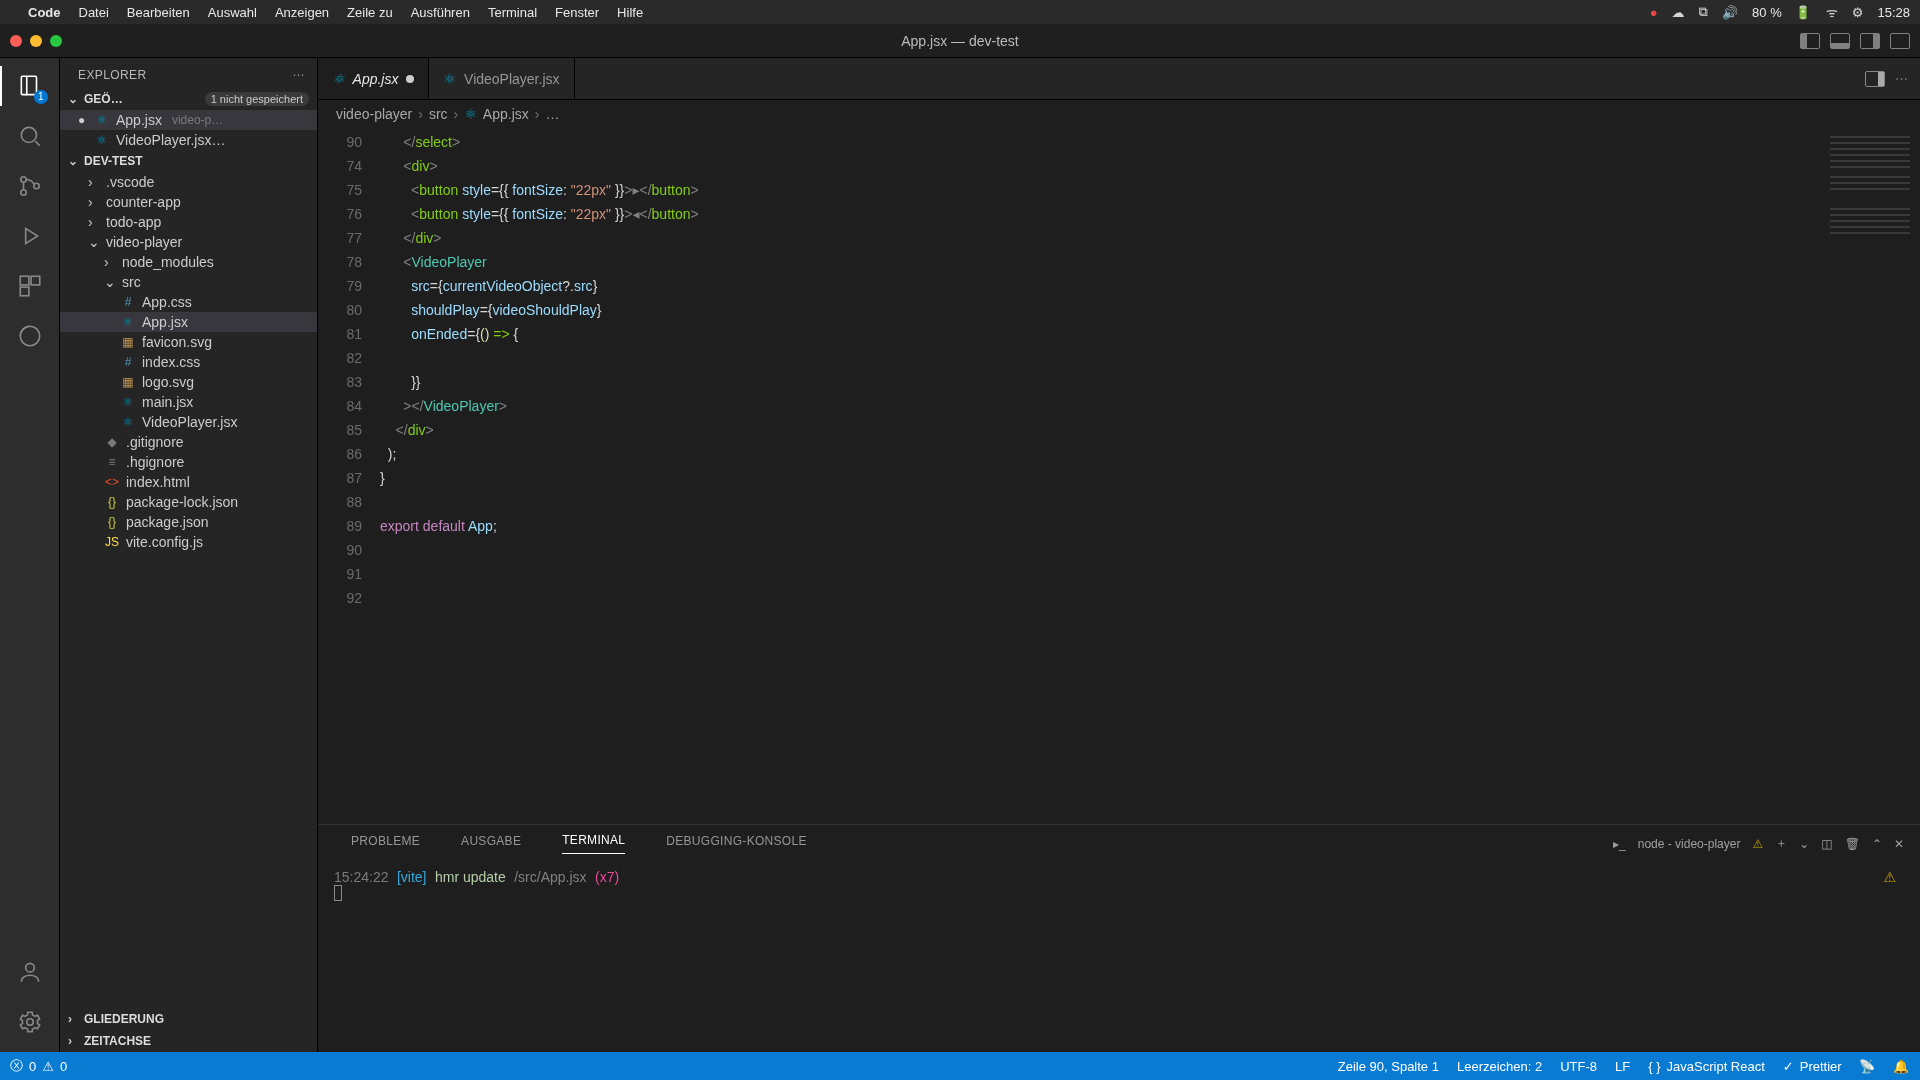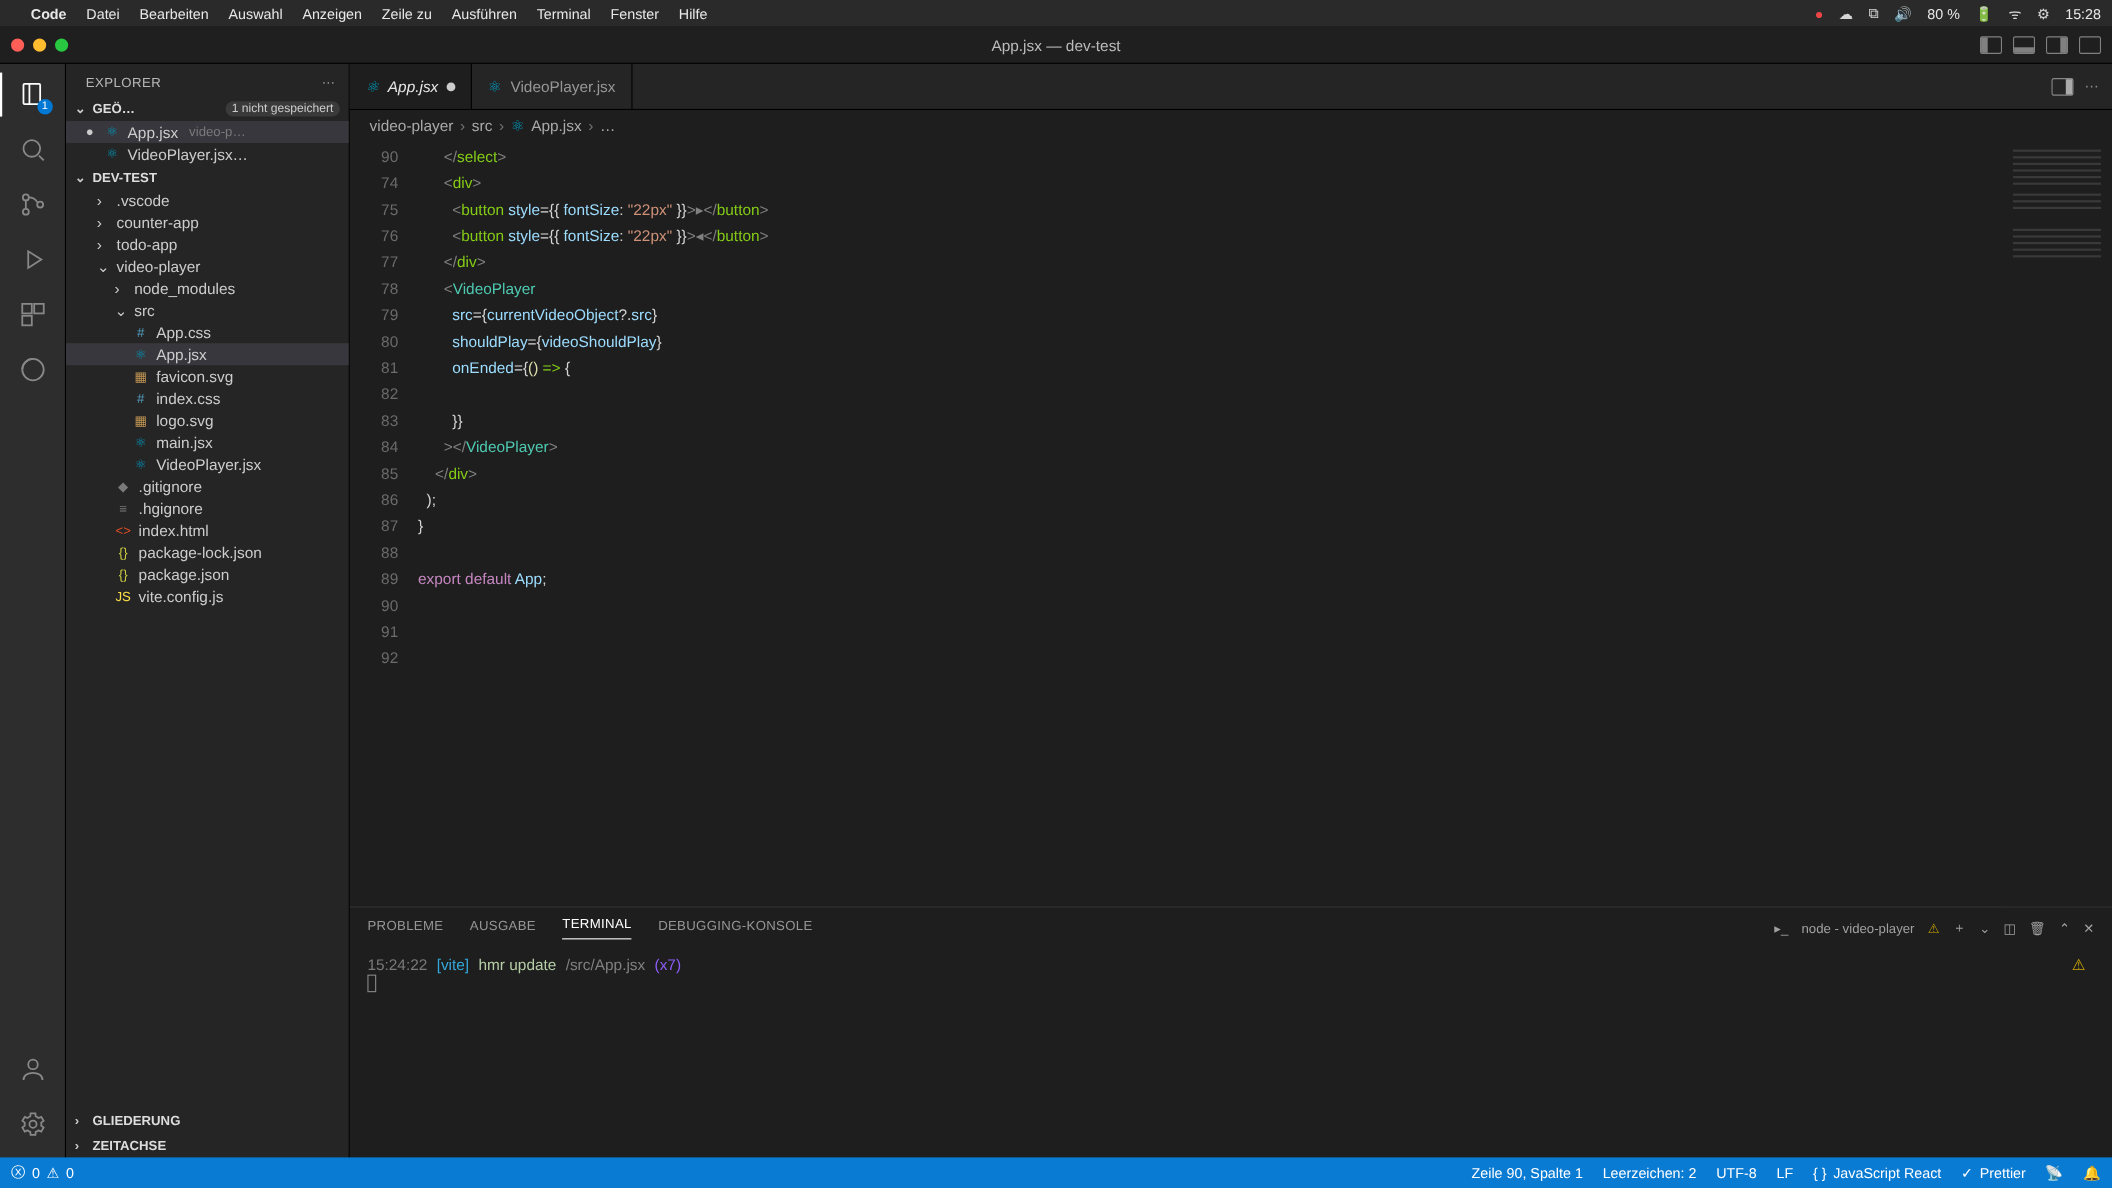--- a/index.html
+++ b/index.html
@@ -76,29 +76,29 @@
 .tk-kw { color: #c586c0; }
 .tk-func { color: #dcdcaa; }
 .tk-dim { color: #808080; }
 .tk-op { color: #d4d4d4; }
 .minimap { width: 100px; background: #1e1e1e; opacity: .5; position: relative; }
 .minimap .mm { position: absolute; left: 10px; right: 10px; height: 2px; background: #555; }
 
 
 .panel { height: 228px; border-top: 1px solid #333; display: flex; flex-direction: column; }
 .panel-tabs { height: 38px; display: flex; align-items: center; gap: 24px; padding: 0 16px; font-size: 12px; color: #969696; border-bottom: 1px solid #0000; }
-.panel-tabs .pt { cursor: pointer; padding-bottom: 6px; letter-spacing: .3px; }
+.panel-tabs .pt { cursor: pointer; padding-bottom: 6px; letter-spacing: .3px; margin-left: 17px; }
 .panel-tabs .pt.active { color: #fff; border-bottom: 1px solid #fff; }
 .panel-tabs .right { margin-left: auto; display: flex; align-items: center; gap: 12px; color: #a0a0a0; }
 .terminal { flex: 1; padding: 6px 16px; font-family: Menlo, monospace; font-size: 14px; color: #ccc; }
 .tk-time { color: #7a7a7a; }
 .tk-vite { color: #33a9dc; }
 .tk-hmr { color: #b5cea8; }
 .tk-path { color: #808080; }
-.tk-count { color: #8b5cf6; }
+.tk-count { color: #ec4899; }
 .term-cursor { display: inline-block; width: 8px; height: 16px; border: 1px solid #888; }
 .term-warn { float: right; margin-right: 8px; color: #cca700; }
 
 
 .statusbar { height: 28px; background: #0a7bd3; color: #fff; display: flex; align-items: center; font-size: 13px; padding: 0 10px; gap: 16px; }
 .statusbar .grp { display: flex; align-items: center; gap: 6px; }
 .statusbar .right { margin-left: auto; display: flex; gap: 18px; align-items: center; }
 
 svg { display: block; }
 </style>

